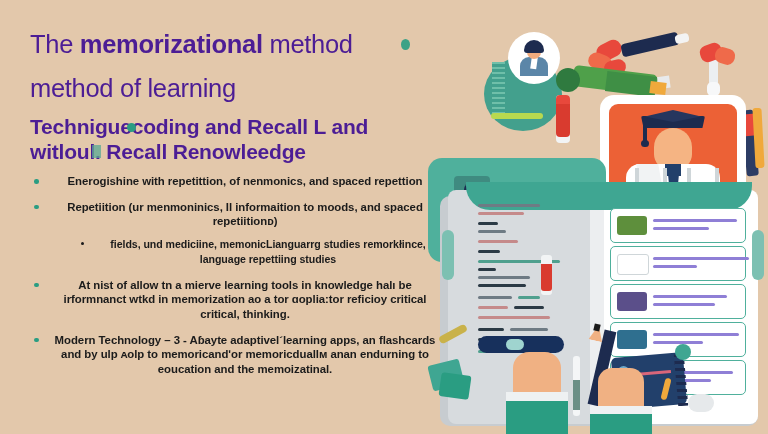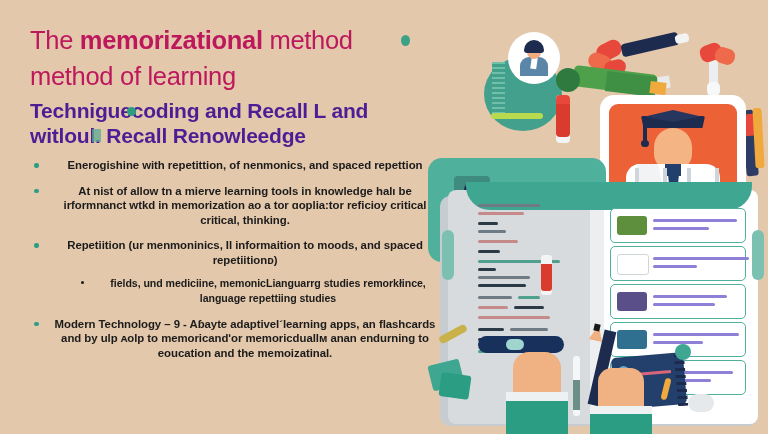--- a/index.html
+++ b/index.html
@@ -9,23 +9,23 @@
     font-family:"Liberation Sans", sans-serif;
     position:relative;
   }
   .slide{position:absolute;inset:0;background:#e3c8ab;}
 
   
   .text-col{
     position:absolute;left:30px;top:22px;width:410px;height:390px;
   }
   .title{
-    color:#be185d;
+    color:#4c1d95;
     font-size:25.5px;
-    line-height:36px;
+    line-height:44px;
     letter-spacing:-0.3px;
     margin:0 0 2px 0;
     font-weight:400;
   }
   .title .strong{font-weight:700;}
   .title-line2{position:relative;}
   .glyph-dot{
     position:absolute;left:132px;top:9px;
     width:9px;height:11px;border-radius:50%;
     background:#2e9e82;opacity:.92;
@@ -231,32 +231,32 @@
         <span>witloul. Recall Renowleedge</span>
         <span class="sub-smudge"></span>
       </span>
     </h2>
 
     <ul class="bullets">
       <li class="bullet">
         <span>Enerogishine with repetittion, of nenmonics, and spaced repettion</span>
       </li>
       <li class="bullet">
-        <span>At nist of allow tn a mierve learning tools in knowledge halı be irformnanct wtkd in memorization ao a tor ɑoplia:tor reficioy critical critical, thinking.</span>
-      </li>
-      <li class="bullet">
         <span>Repetiition (ur menmoninics,  Il informaition to moods, and spaced repetiitionᴅ)</span>
         <ul class="subbullets">
           <li class="subbullet">
             <span>fields, und mediciine, memonicLianguarrg studies remorkłince, language repettiing studies</span>
           </li>
         </ul>
       </li>
       <li class="bullet">
-        <span>Modern Technology – 9 - Aɓayte adaptivel´learning apps,  an flashcards and by  ulp ᴀolp to memoricandʹor  memoricduallᴍ anan endurning to eoucation  and the memoizatinal.</span>
+        <span>At nist of allow tn a mierve learning tools in knowledge halı be irformnanct wtkd in memorization ao a tor ɑoplia:tor reficioy critical critical, thinking.</span>
+      </li>
+      <li class="bullet">
+        <span>Modern Technology – 3 - Aɓayte adaptivel´learning apps,  an flashcards and by  ulp ᴀolp to memoricandʹor  memoricduallᴍ anan endurning to eoucation  and the memoizatinal.</span>
       </li>
     </ul>
   </div>
 
   <div class="illus">
 
     <div class="sh disc"></div>
     <div class="sh disc-stripe"></div>
     <div class="sh disc-bar"></div>
     <div class="sh bubble"></div>

